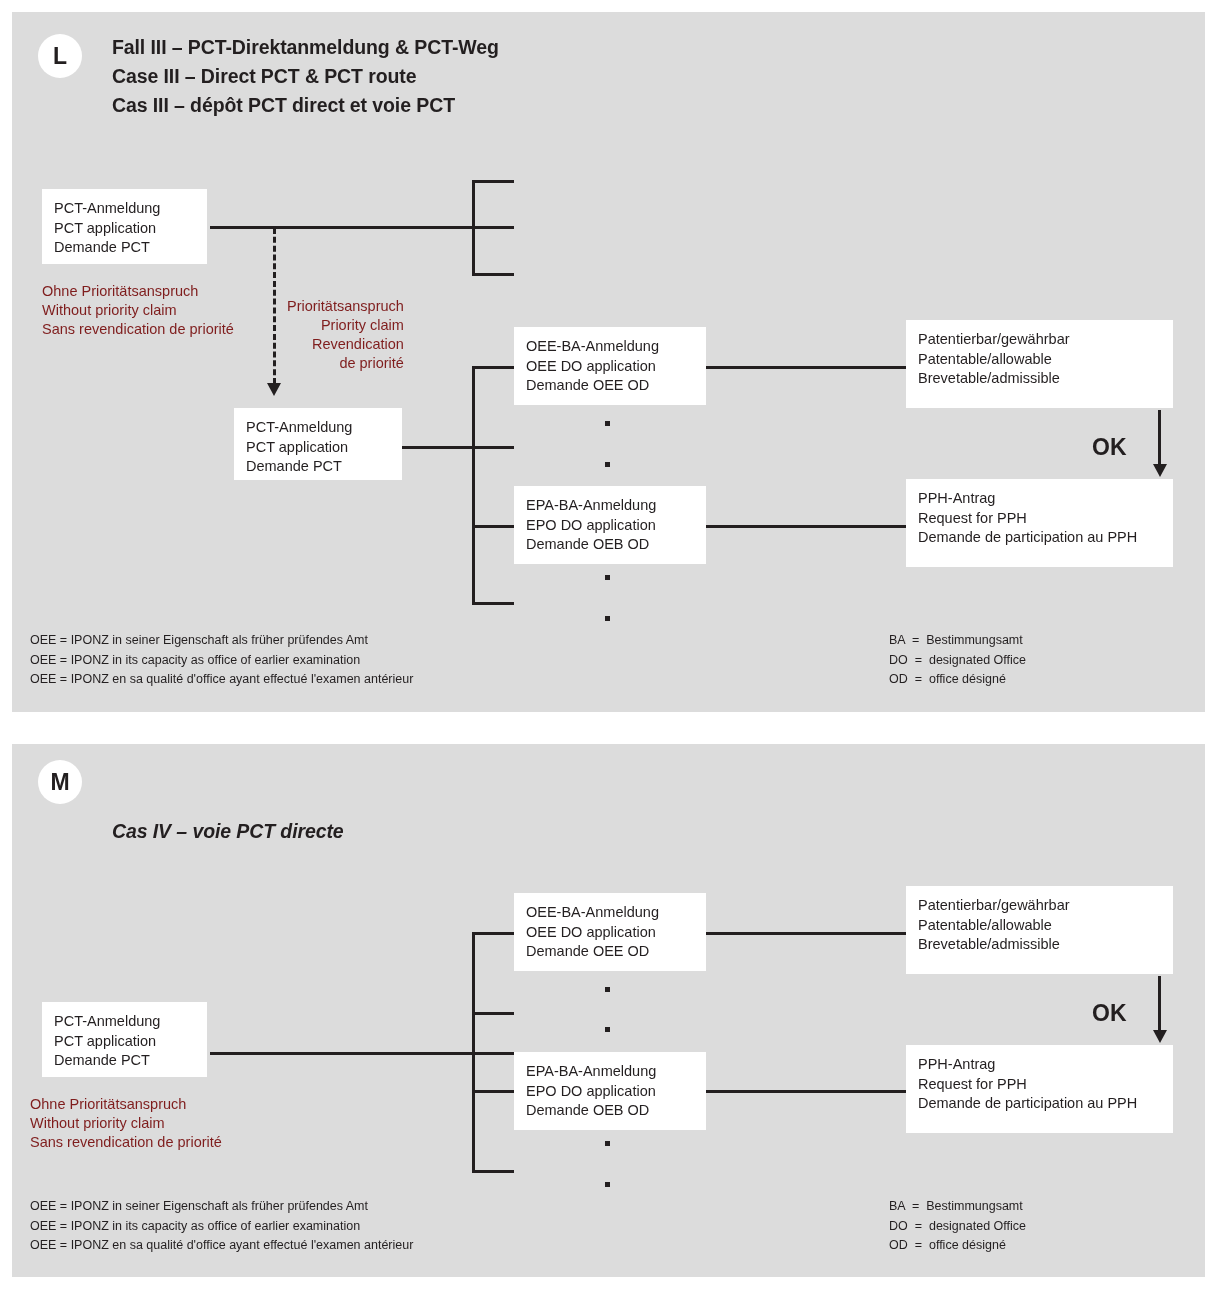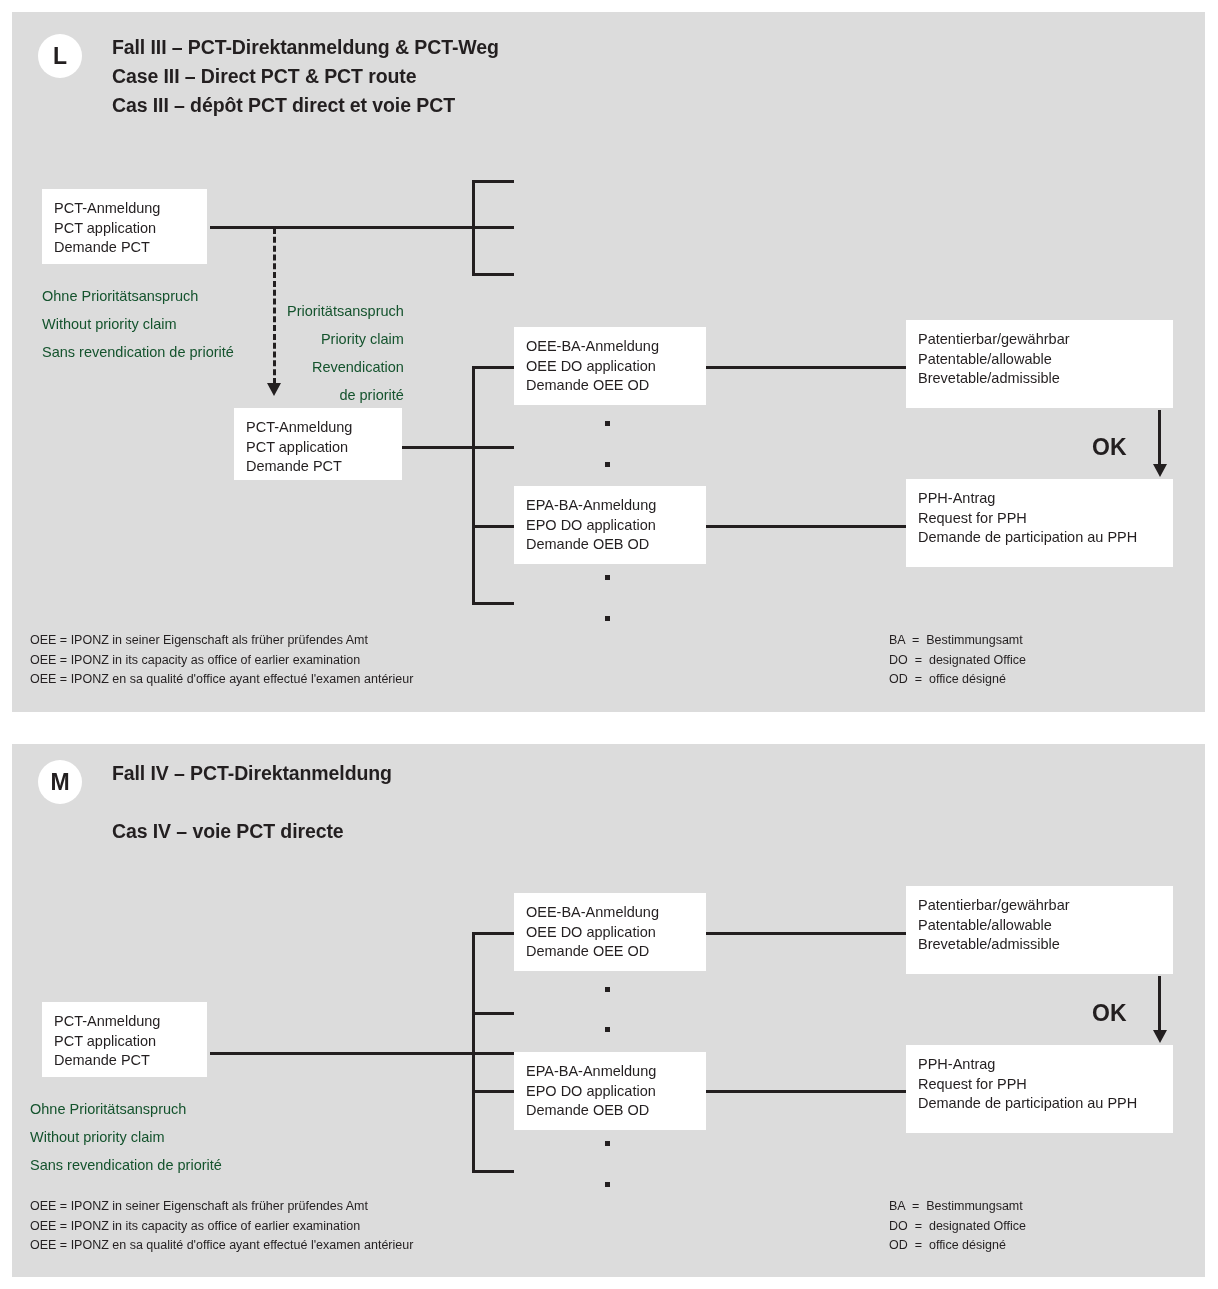--- a/index.html
+++ b/index.html
@@ -21,22 +21,22 @@
     position:absolute;font-weight:bold;font-size:19.5px;line-height:29px;
     white-space:pre;letter-spacing:-0.1px;color:#231f20;
   }
 
   .box{
     position:absolute;background:#ffffff;box-sizing:border-box;
     font-size:14.5px;line-height:19.5px;color:#231f20;
     padding:10px 0 0 12px;white-space:pre;
   }
   .note{
-    position:absolute;font-size:14.5px;line-height:28px;
-    white-space:pre;color:#14532d;
+    position:absolute;font-size:14.5px;line-height:19px;
+    white-space:pre;color:#7f1d1d;
   }
   .foot{
     position:absolute;font-size:12.5px;line-height:19.5px;
     white-space:pre;color:#231f20;
   }
   .foot-r{
     position:absolute;font-size:12.5px;line-height:19.5px;
     white-space:pre;color:#231f20;
   }
   .ok{
@@ -134,22 +134,21 @@
 
   <div class="foot-r" style="left:877px;top:619px;">BA  =  Bestimmungsamt
 DO  =  designated Office
 OD  =  office désigné</div>
 </div>
 
 <div class="panel" id="panel-2">
 
   <div class="badge" style="left:26px;top:16px;">M</div>
 
-  <div class="title" style="left:100px;top:15px;">Fall IV – PCT-Direktanmeldung</div>
-  <div class="title" style="left:100px;top:73px;">Cas IV – voie PCT directe</div>
+  <div class="title" style="left:100px;top:73px;font-style:italic;">Cas IV – voie PCT directe</div>
 
   <div class="box" style="left:30px;top:258px;width:165px;height:75px;">PCT-Anmeldung
 PCT application
 Demande PCT</div>
 
   <div class="note" style="left:18px;top:351px;">Ohne Prioritätsanspruch
 Without priority claim
 Sans revendication de priorité</div>
 
   <div class="hline" style="left:198px;top:308px;width:276px;"></div>

